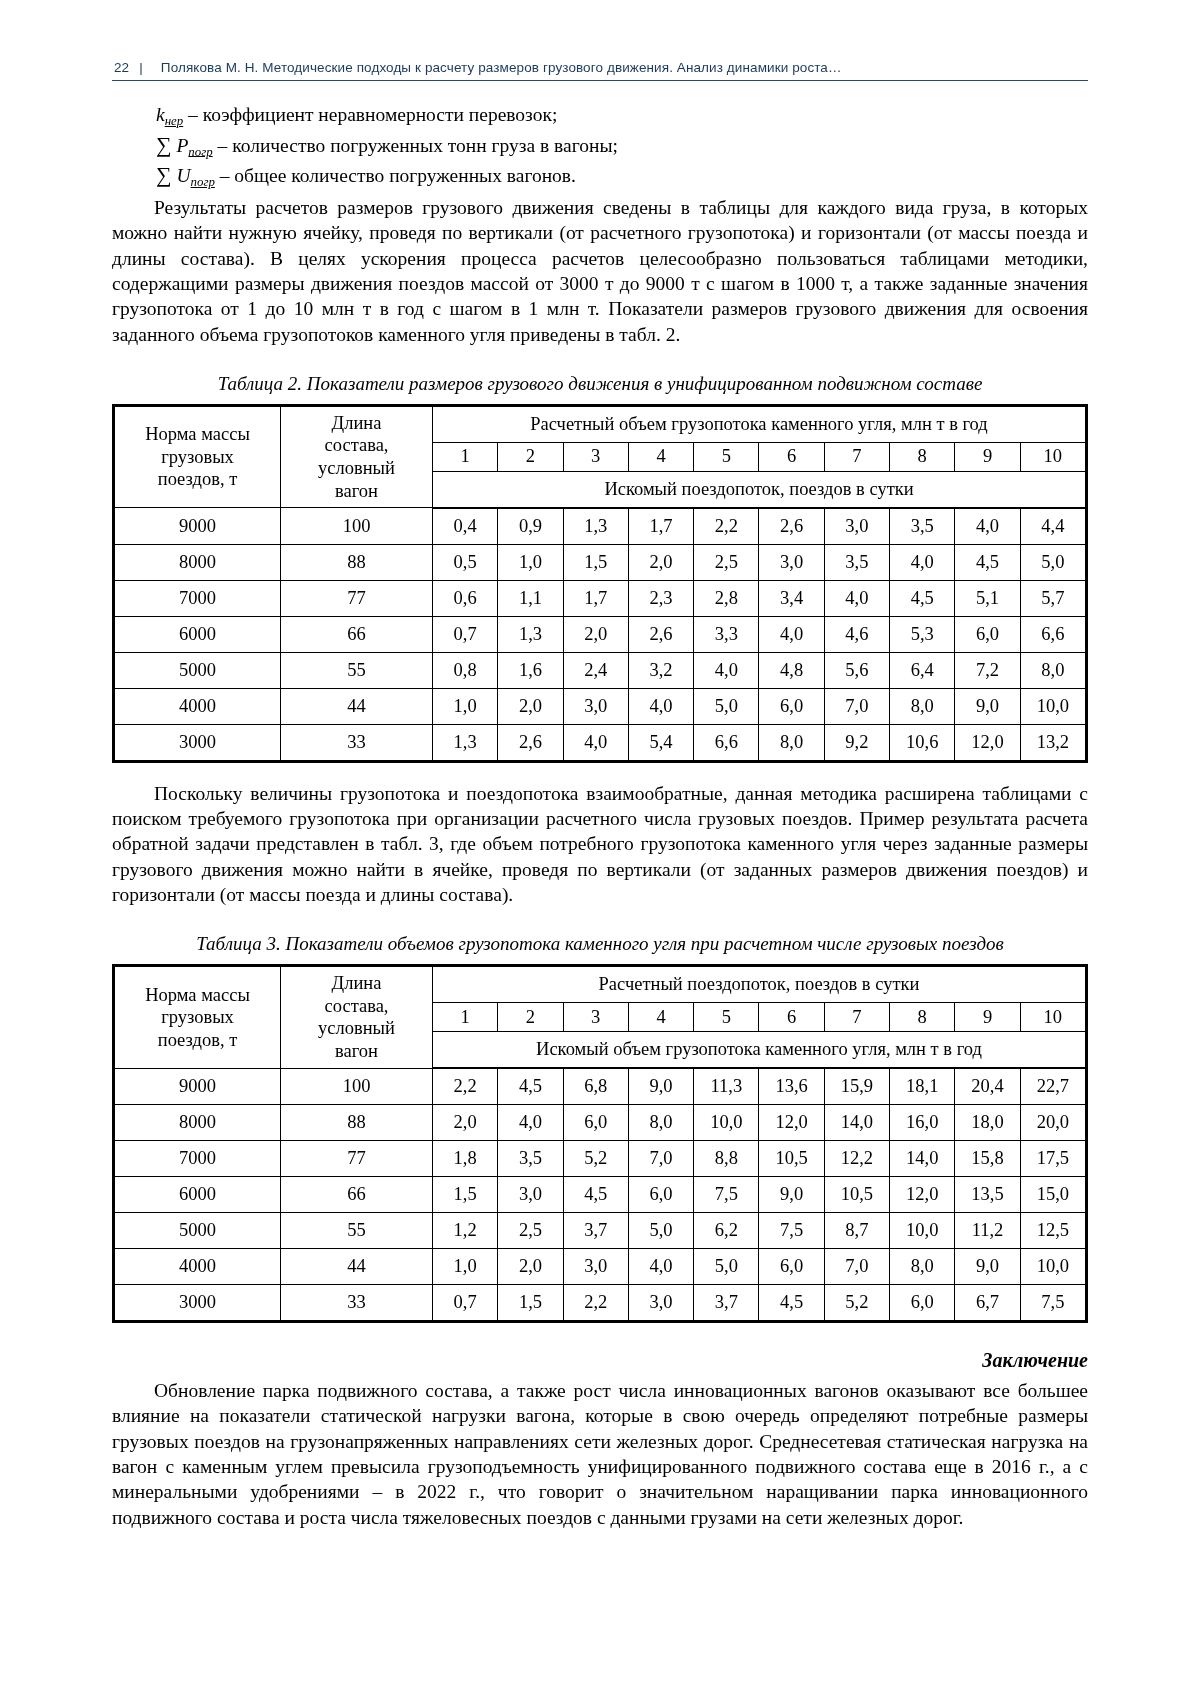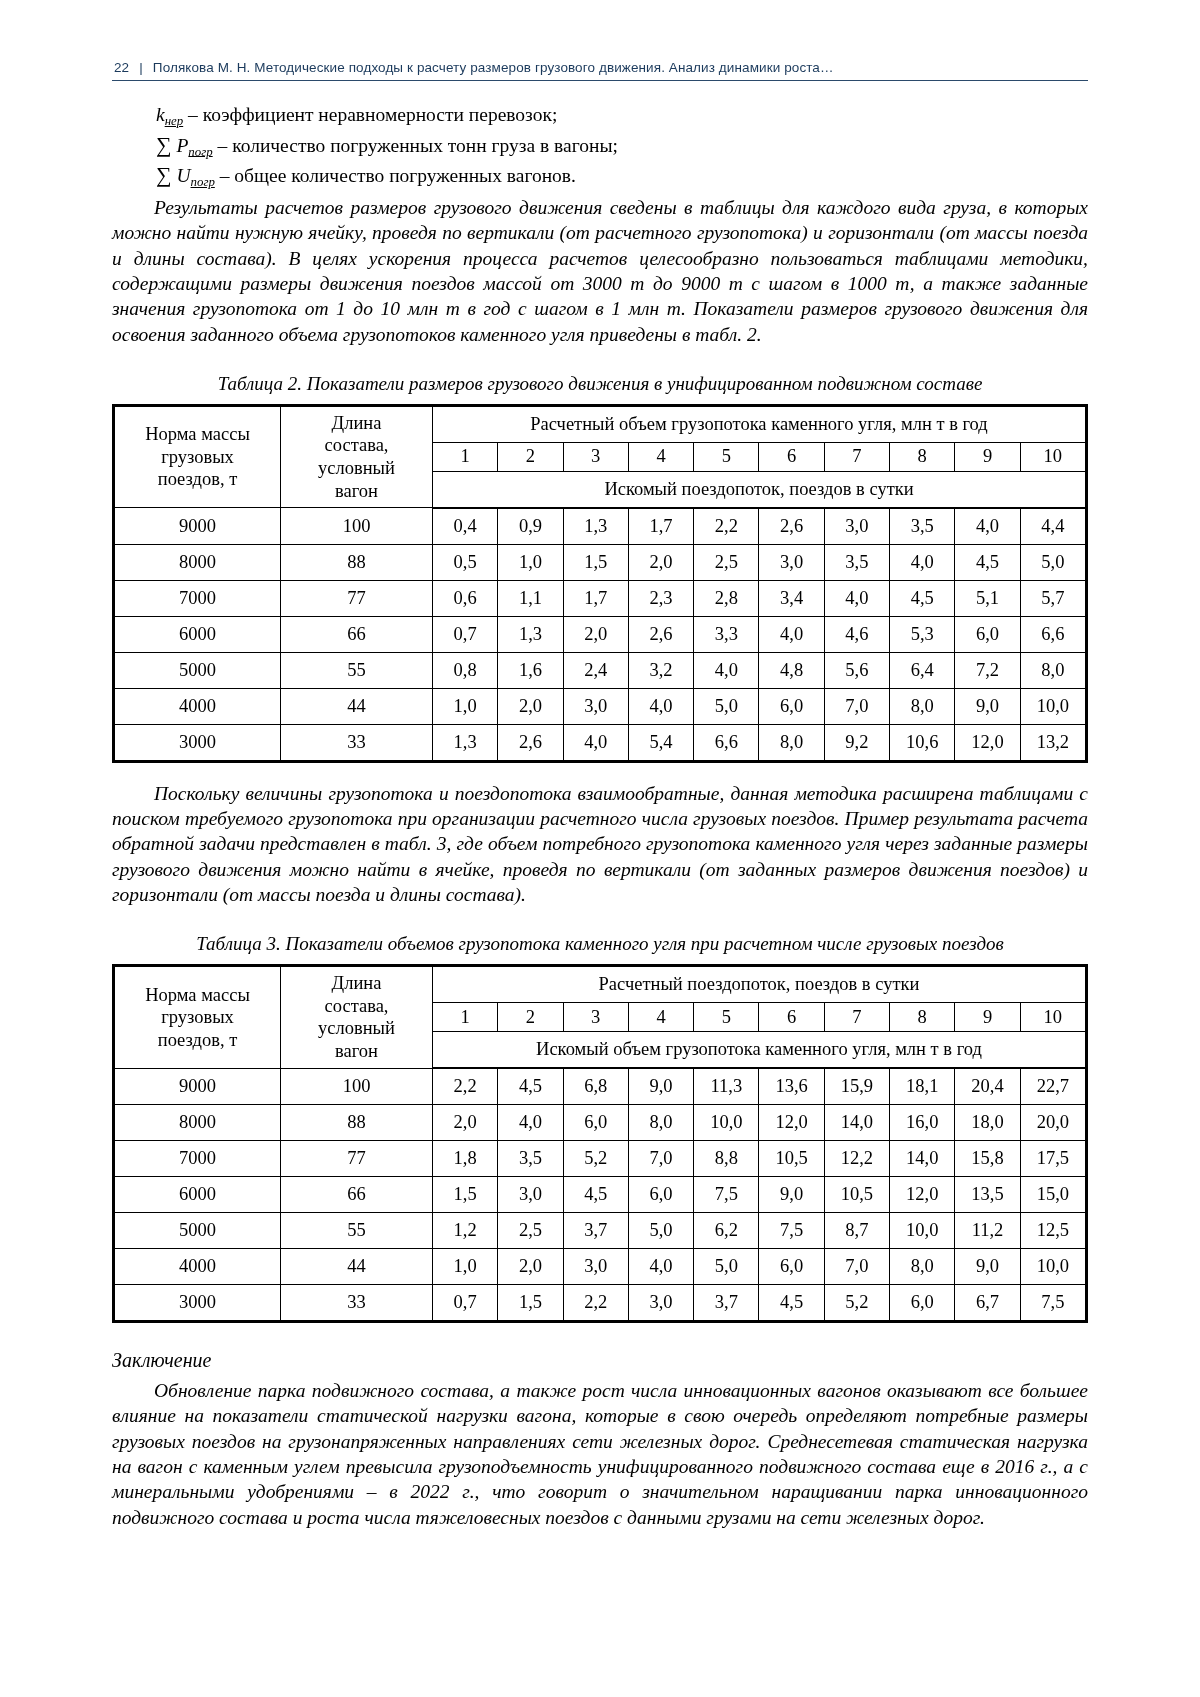--- a/index.html
+++ b/index.html
@@ -35,35 +35,35 @@
     font-weight: 400;
     color: #1b3a5c;
     margin-right: 10px;
   }
   .runhead .sep {
     margin-right: 10px;
     color: #1b3a5c;
   }
   .runhead .title {
     color: #1b3a5c;
+    margin-left: 8px;
   }
   .rule {
     border-bottom: 1.4px solid #2b4a6b;
     margin-top: 5px;
     margin-bottom: 20px;
   }
   
   p.body {
     font-size: 19.5px;
     line-height: 1.30;
     text-align: justify;
     margin: 0 0 0 0;
     text-indent: 42px;
     hyphens: none;
-    font-style: italic;
   }
   .deflist {
     font-size: 19.5px;
     line-height: 1.40;
     margin: 0 0 4px 0;
   }
   .deflist div {
     padding-left: 44px;
     white-space: nowrap;
   }
@@ -105,23 +105,24 @@
     padding: 5px 20px;
   }
   table.data tr.datarow td {
     height: 31px;
   }
   .colA { width: 166px; }
   .colB { width: 152px; }
   .thick-bottom { border-bottom: 2.2px solid #000 !important; }
   h3.section {
     font-size: 20px;
-    font-weight: normal;
+    font-weight: bold;
     font-style: italic;
     margin: 26px 0 6px 0;
+    text-align: right;
   }
   .spacer-lg { height: 18px; }
 </style>
 </head>
 <body>
 
 <div class="page">
 
   <div class="runhead">
     <span class="pageno">22</span>

